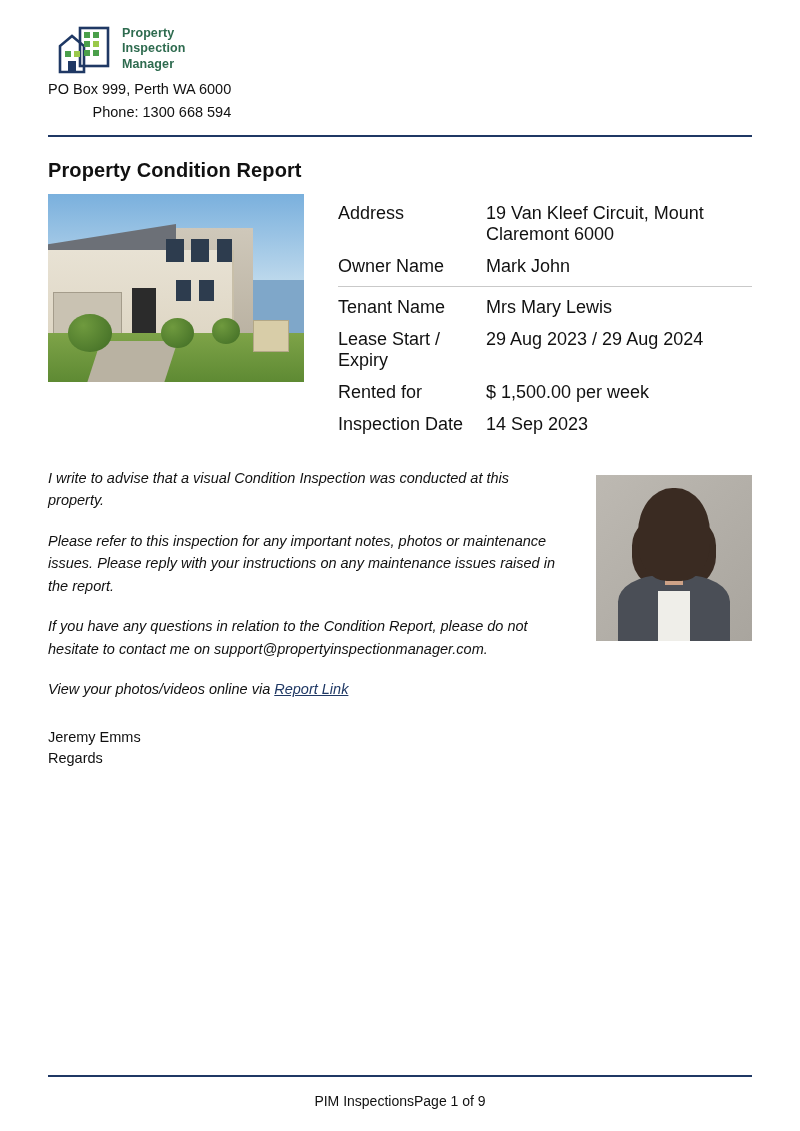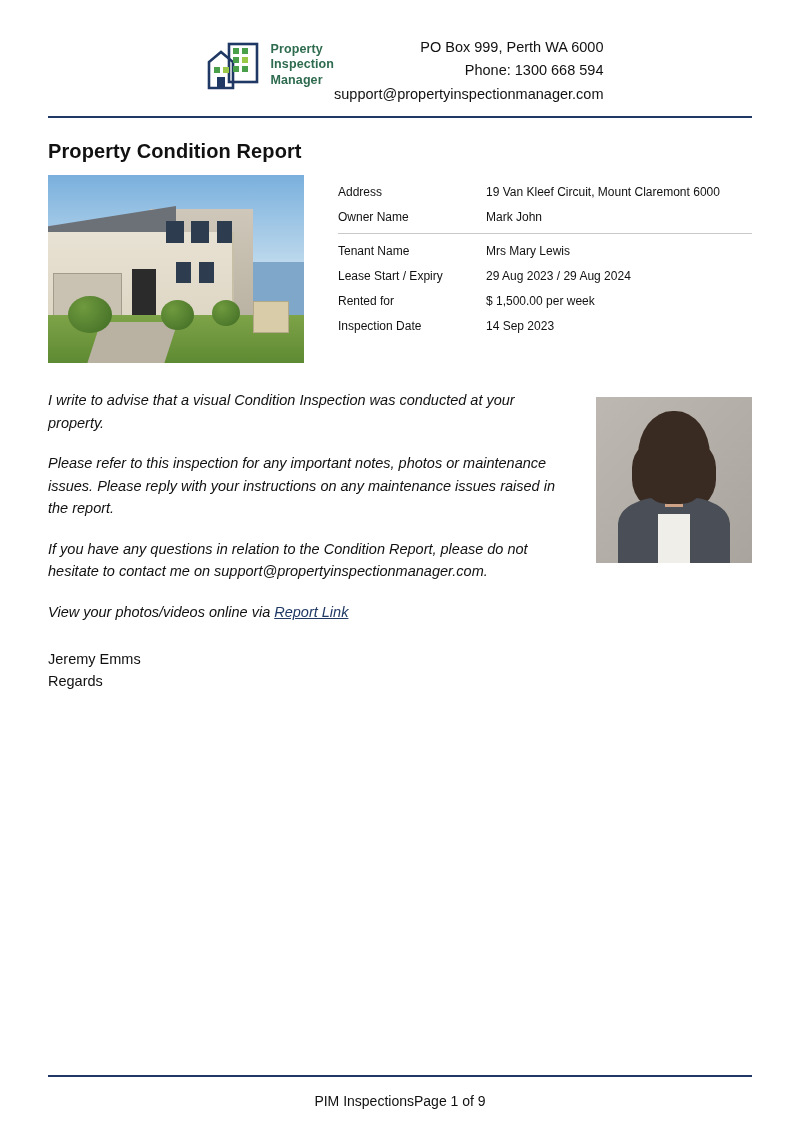--- a/index.html
+++ b/index.html
@@ -22,22 +22,23 @@
     height: 1131px;
     box-sizing: border-box;
     padding: 0 48px;
   }
 
   
   .header {
     display: flex;
     align-items: flex-start;
     justify-content: center;
-    padding-top: 36px;
+    padding-top: 20px;
     padding-bottom: 8px;
+    flex-direction: column;
   }
   .logo-block {
     display: flex;
     align-items: center;
     gap: 8px;
     padding-left: 8px;
   }
   .logo-mark {
     width: 58px;
     height: 58px;
@@ -131,21 +132,21 @@
     background: radial-gradient(circle at 35% 30%, #6f9a3e, #3f6b24);
   }
   .ph-post {
     position: absolute; right: 6%; bottom: 16%; width: 13%; height: 16%;
     background: #d8cda8; border: 1px solid #b3a887;
   }
 
   .detail-table {
     flex: 1;
     border-collapse: collapse;
-    font-size: 12px;
+    font-size: 18px;
     margin-top: 4px;
   }
   .detail-table td {
     padding: 5.5px 0 5.5px 0;
     vertical-align: top;
     color: #111;
   }
   .detail-table td.k { width: 142px; padding-right: 6px; }
   .detail-table tr.sep td {
     border-bottom: 1px solid #c9c9c9;
@@ -259,21 +260,20 @@
       <span class="logo-text">
         <div>Property</div>
         <div class="l2">Inspection</div>
         <div class="l2">Manager</div>
       </span>
     </div>
 
     <div class="contact">
       <div>PO Box 999, Perth WA 6000</div>
       <div>Phone: 1300 668 594</div>
-      <div>support@propertyinspectionmanager.com</div>
     </div>
   </div>
 
   <div class="header-rule"></div>
 
   <h1 class="title">Property Condition Report</h1>
 
   <div class="detail-section">
 
     <div class="property-photo">
@@ -321,21 +321,21 @@
         <tr>
           <td class="k">Inspection Date</td>
           <td>14 Sep 2023</td>
         </tr>
       </tbody>
     </table>
   </div>
 
   <div class="letter">
     <div class="letter-text">
-      <p>I write to advise that a visual Condition Inspection was conducted at your property.</p>
+      <p>I write to advise that a visual Condition Inspection was conducted at this property.</p>
       <p>Please refer to this inspection for any important notes, photos or maintenance issues.  Please reply with your instructions on any maintenance issues raised in the report.</p>
       <p>If you have any questions in relation to the Condition Report, please do not hesitate to contact me on support@propertyinspectionmanager.com.</p>
       <p><span>View your photos/videos online via </span><a class="gallery-link" href="#">Report Link</a></p>
       <div class="regards">
         <div>Jeremy Emms</div>
         <div>Regards</div>
       </div>
     </div>
 
     <div class="portrait">

